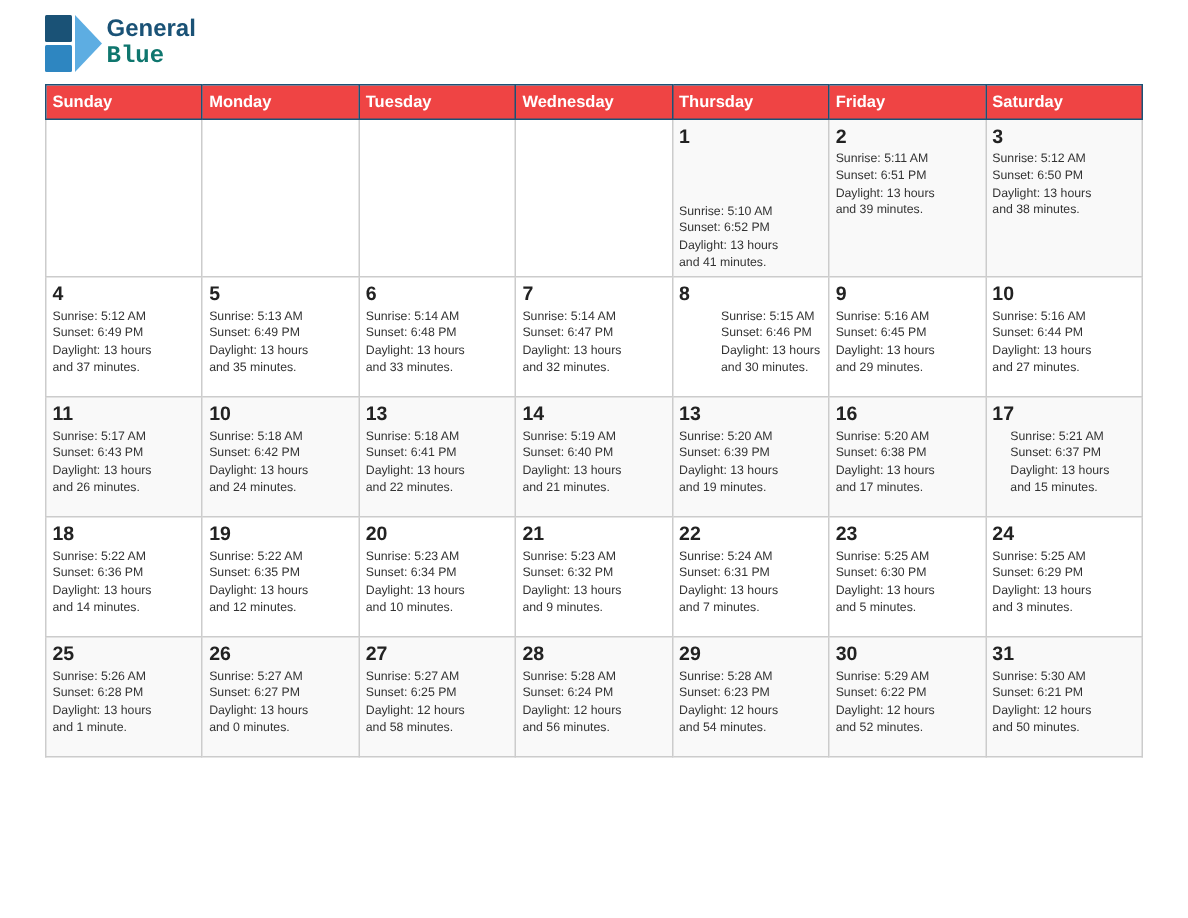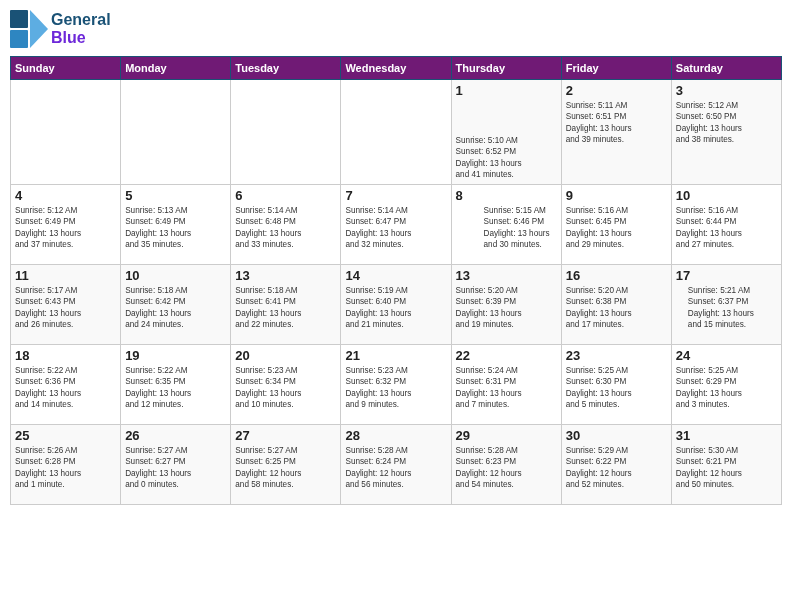--- a/index.html
+++ b/index.html
@@ -5,21 +5,21 @@
     * { margin: 0; padding: 0; box-sizing: border-box; }
     body {
       font-family: Arial, sans-serif;
       background: #fff;
       width: 792px;
       height: 612px;
       overflow: hidden;
     }
     .container {
       width: 792px;
-      padding: 10px 10px;
+      padding: 10px 30px;
     }
     .header {
       display: flex;
       align-items: flex-start;
       justify-content: space-between;
       margin-bottom: 8px;
     }
     .logo {
       display: flex;
       align-items: center;
@@ -37,21 +37,21 @@
     .location {
       font-size: 16px;
       color: #444;
     }
     table {
       width: 100%;
       border-collapse: collapse;
       table-layout: fixed;
     }
     thead tr th {
-      background-color: #701a75;
+      background-color: #ef4444;
       color: #fff;
       font-size: 11px;
       font-weight: bold;
       padding: 5px 4px;
       text-align: left;
       border: 1px solid #1a5276;
     }
     tbody tr td {
       border: 1px solid #ccc;
       vertical-align: top;
@@ -88,21 +88,21 @@
     <div class="logo">
     <div style="display:flex;flex-direction:column;align-items:flex-start;">
       <div style="display:flex;align-items:center;gap:3px;">
         <svg width="38" height="38" viewBox="0 0 38 38">
           <rect x="0" y="0" width="18" height="18" fill="#1a5276" rx="1"></rect>
           <rect x="0" y="20" width="18" height="18" fill="#2e86c1" rx="1"></rect>
           <polygon points="20,0 38,19 20,38" fill="#5dade2"></polygon>
         </svg>
         <div style="font-size:16px;font-weight:bold;color:#1a5276;line-height:1.1;">
           <div>General</div>
-          <div style="color:#6d28d9;">Blue</div>
+          <div style="color:#0f766e;font-family:Liberation Mono, monospace;">Blue</div>
         </div>
       </div>
     </div>
   </div>
     <div class="title-area">
       <div class="month-year"></div>
       <div class="location"></div>
     </div>
   </div>
 

